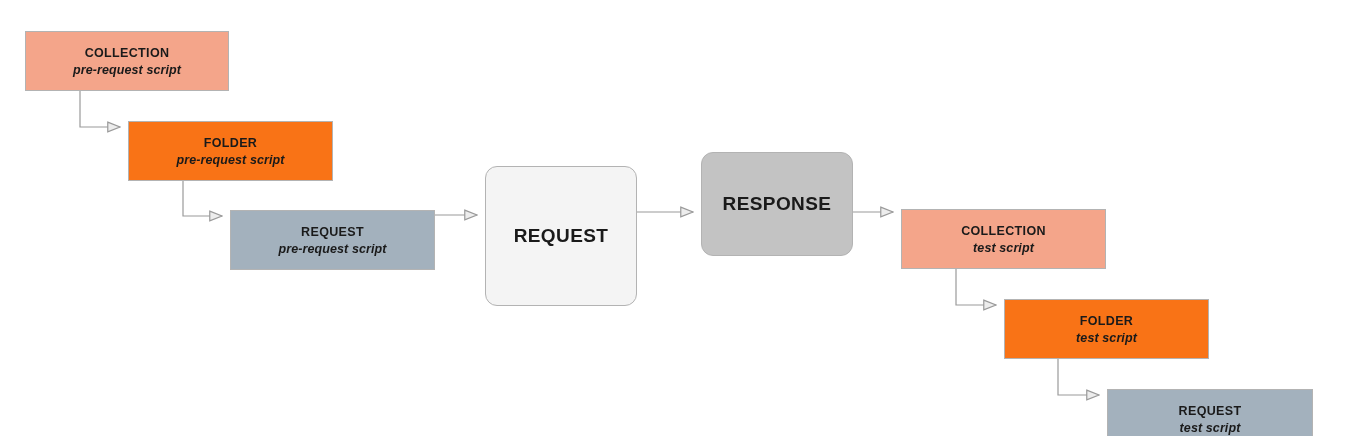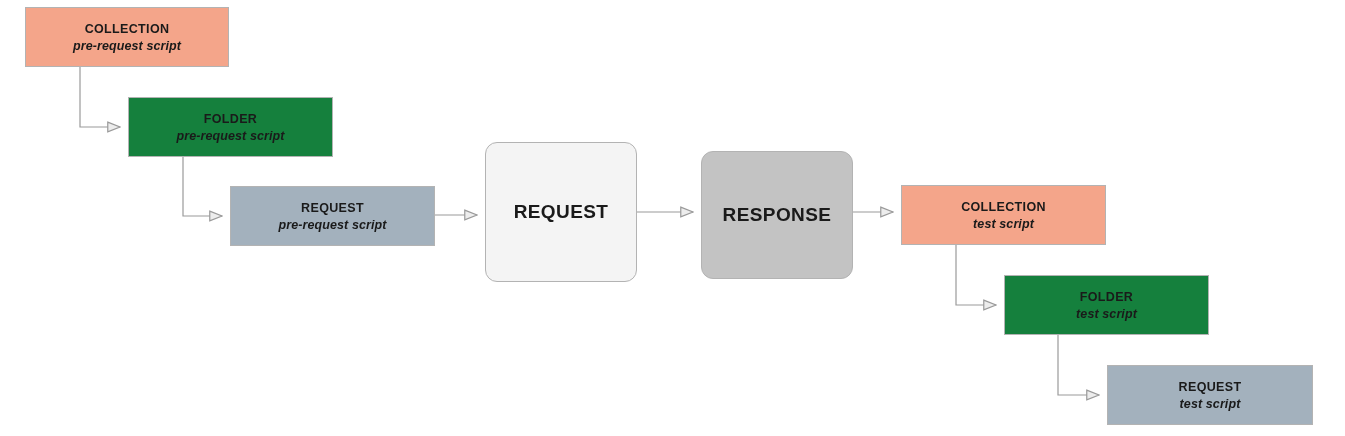--- a/index.html
+++ b/index.html
@@ -29,20 +29,21 @@
     position: absolute;
     box-sizing: border-box;
     display: flex;
     flex-direction: column;
     align-items: center;
     justify-content: center;
     border: 1px solid #b3b3b3;
     color: #1a1a1a;
     text-align: center;
     line-height: 1.28;
+    margin-top: 24px;
   }
   .node .title {
     font-size: 12.5px;
     font-weight: bold;
     letter-spacing: 0.35px;
   }
   .node .subtitle {
     font-size: 12.5px;
     font-style: italic;
     font-weight: bold;
@@ -51,21 +52,21 @@
   }
   .node.big .title {
     font-size: 19px;
     font-weight: bold;
     letter-spacing: 0.4px;
   }
   .node.rounded {
     border-radius: 12px;
   }
   .fill-salmon  { background: #f4a58a; }
-  .fill-purple  { background: #15803d; }
+  .fill-purple  { background: #f97316; }
   .fill-steel   { background: #a3b1bd; }
   .fill-white   { background: #f4f4f4; }
   .fill-gray    { background: #c3c3c3; }
 </style>
 </head>
 <body>
 
 <div id="diagram">
 
   <svg id="edges" viewBox="0 0 1345 436" width="1345" height="436" xmlns="http://www.w3.org/2000/svg">
@@ -105,21 +106,21 @@
 
   <div class="node fill-steel" style="left:230px; top:186px; width:205px; height:60px;">
     <span class="title">REQUEST</span>
     <span class="subtitle">pre-request script</span>
   </div>
 
   <div class="node big rounded fill-white" style="left:485px; top:142px; width:152px; height:140px;">
     <span class="title">REQUEST</span>
   </div>
 
-  <div class="node big rounded fill-gray" style="left:701px; top:151px; width:152px; height:128px;">
+  <div class="node big rounded fill-gray" style="left:701px; top:128px; width:152px; height:104px;">
     <span class="title">RESPONSE</span>
   </div>
 
   <div class="node fill-salmon" style="left:901px; top:185px; width:205px; height:60px;">
     <span class="title">COLLECTION</span>
     <span class="subtitle">test script</span>
   </div>
 
   <div class="node fill-purple" style="left:1004px; top:275px; width:205px; height:60px;">
     <span class="title">FOLDER</span>

